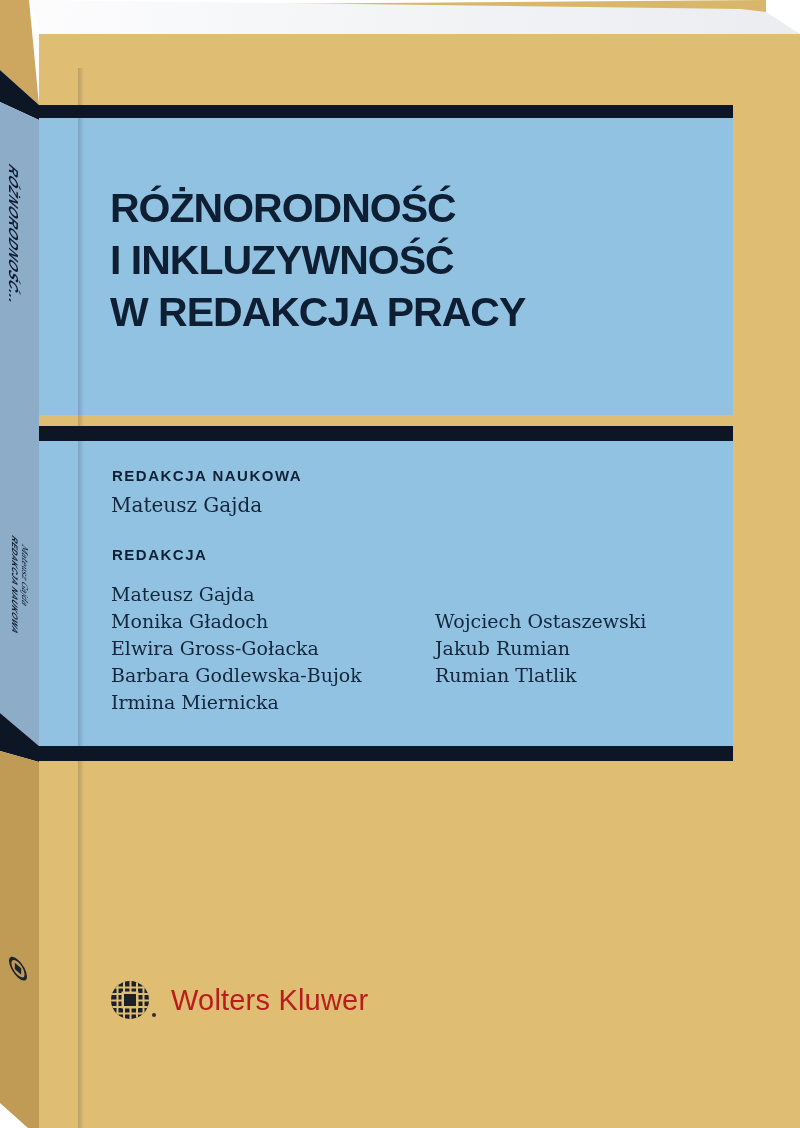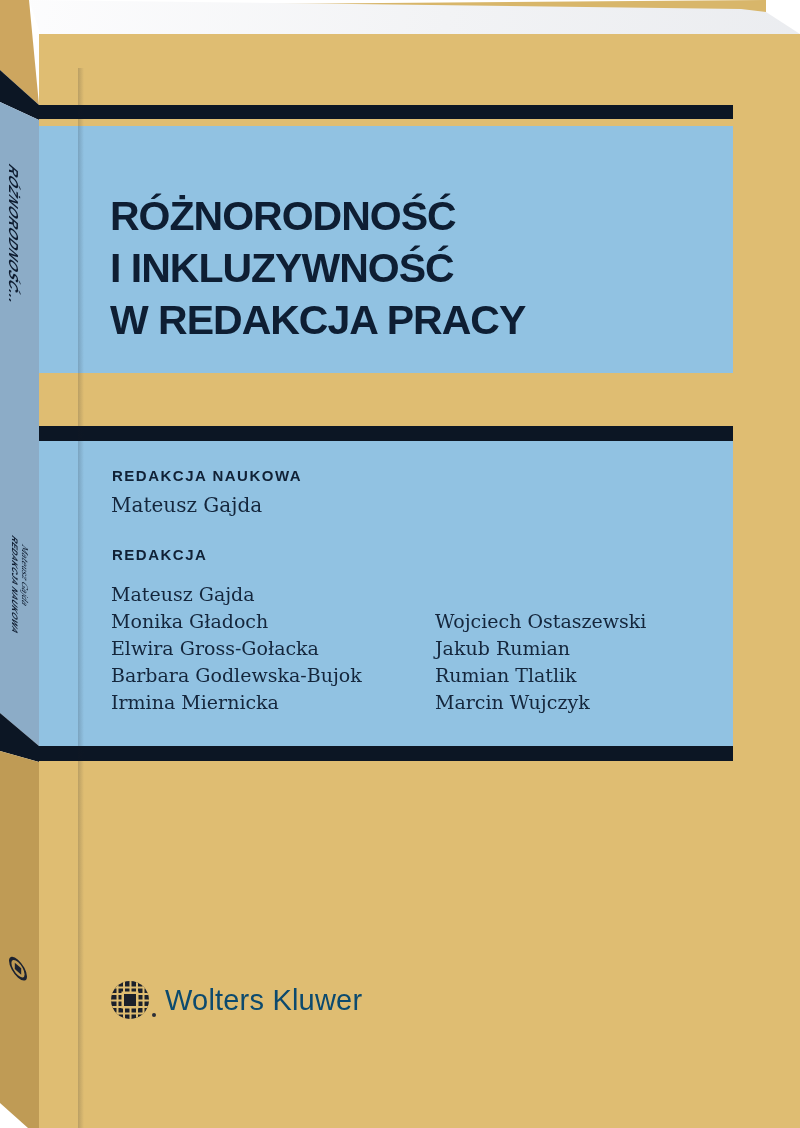--- a/index.html
+++ b/index.html
@@ -17,38 +17,38 @@
     background:linear-gradient(100deg,#fdfdfe 0%,#f2f3f5 45%,#e7e9ed 100%);
     clip-path:polygon(29px 0px,741px 9px,766px 12px,800px 34px,41px 36px);
   }
   
   .cover{position:absolute;left:39px;top:34px;width:761px;height:1094px;background:#dfbd72;}
   .stripe{position:absolute;left:0;width:694px;background:#0c1624;}
   .s1{top:71px;height:14px}
   .s2{top:392px;height:15px}
   .s3{top:712px;height:15px}
   .panel{position:absolute;left:0;width:694px;background:#91c2e2;}
-  .p1{top:92px;height:247px}
+  .p1{top:84px;height:297px}
   .p2{top:407px;height:305px}
   .title{position:absolute;left:71px;top:64px;color:#0e1e33;font-weight:bold;
          font-size:41px;line-height:52px;letter-spacing:-1px;white-space:nowrap;}
   .label{position:absolute;color:#102136;font-weight:bold;font-size:15px;letter-spacing:1.5px;white-space:nowrap;}
   .editor-label{left:73px;top:26px}
   .authors-label{left:73px;top:105px}
   .serif{font-family:"DejaVu Serif","Liberation Serif",serif;color:#14263c;}
   .editor-name{position:absolute;left:72px;top:52px;font-size:20px;white-space:nowrap;}
   .authors-col{position:absolute;font-size:19px;}
   .authors-col .author-row{line-height:27px;white-space:nowrap;}
   .col-left{left:72px;top:140px}
   .col-right{left:396px;top:167px}
   
   .publisher{position:absolute;left:69px;top:944px;display:flex;align-items:center;}
   .icon-wrap{position:relative;width:44px;height:44px;display:inline-block;}
   .reg-dot{position:absolute;right:-4px;bottom:5px;width:4px;height:4px;border-radius:50%;background:#2b2f38;}
-  .pub-name{margin-left:13px;font-size:29px;color:#0c4a6e;letter-spacing:0.2px;white-space:nowrap;}
+  .pub-name{margin-left:19px;font-size:29px;color:#b91c1c;letter-spacing:0.2px;white-space:nowrap;}
   
   .spine-seg{position:absolute;inset:0;}
   .sp-tan-top{background:#cda65f;clip-path:polygon(0 0,29px 0,39px 105px,0 70px);}
   .sp-navy-top{background:#0c1624;clip-path:polygon(0 70px,39px 105px,39px 120px,0 102px);}
   .sp-blue{background:#8cacc7;clip-path:polygon(0 102px,39px 120px,39px 746px,0 713px);}
   .sp-navy-bot{background:#0c1624;clip-path:polygon(0 713px,39px 746px,39px 762px,0 751px);}
   .sp-tan-bot{background:#bf9b55;clip-path:polygon(0 751px,39px 762px,39px 1128px,28px 1128px,0 1103px);}
   .fold{position:absolute;left:39px;top:34px;width:6px;height:1094px;
         background:linear-gradient(to right,rgba(20,25,35,.18),rgba(20,25,35,0));}
   .spine-title{
@@ -94,21 +94,20 @@
           <div class="author-row">Mateusz Gajda</div>
           <div class="author-row">Monika Gładoch</div>
           <div class="author-row">Elwira Gross-Gołacka</div>
           <div class="author-row">Barbara Godlewska-Bujok</div>
           <div class="author-row">Irmina Miernicka</div>
         </div>
       <div class="serif authors-col col-right">
           <div class="author-row">Wojciech Ostaszewski</div>
           <div class="author-row">Jakub Rumian</div>
           <div class="author-row">Rumian Tlatlik</div>
-          <div class="author-row">Marcin Wujczyk</div>
         </div>
     </div>
 
     <div class="stripe s3"></div>
 
     <div class="publisher">
       <span class="icon-wrap">
         <svg width="44" height="44" viewBox="0 0 44 44" aria-hidden="true">
           <defs>
               <clipPath id="gc">

